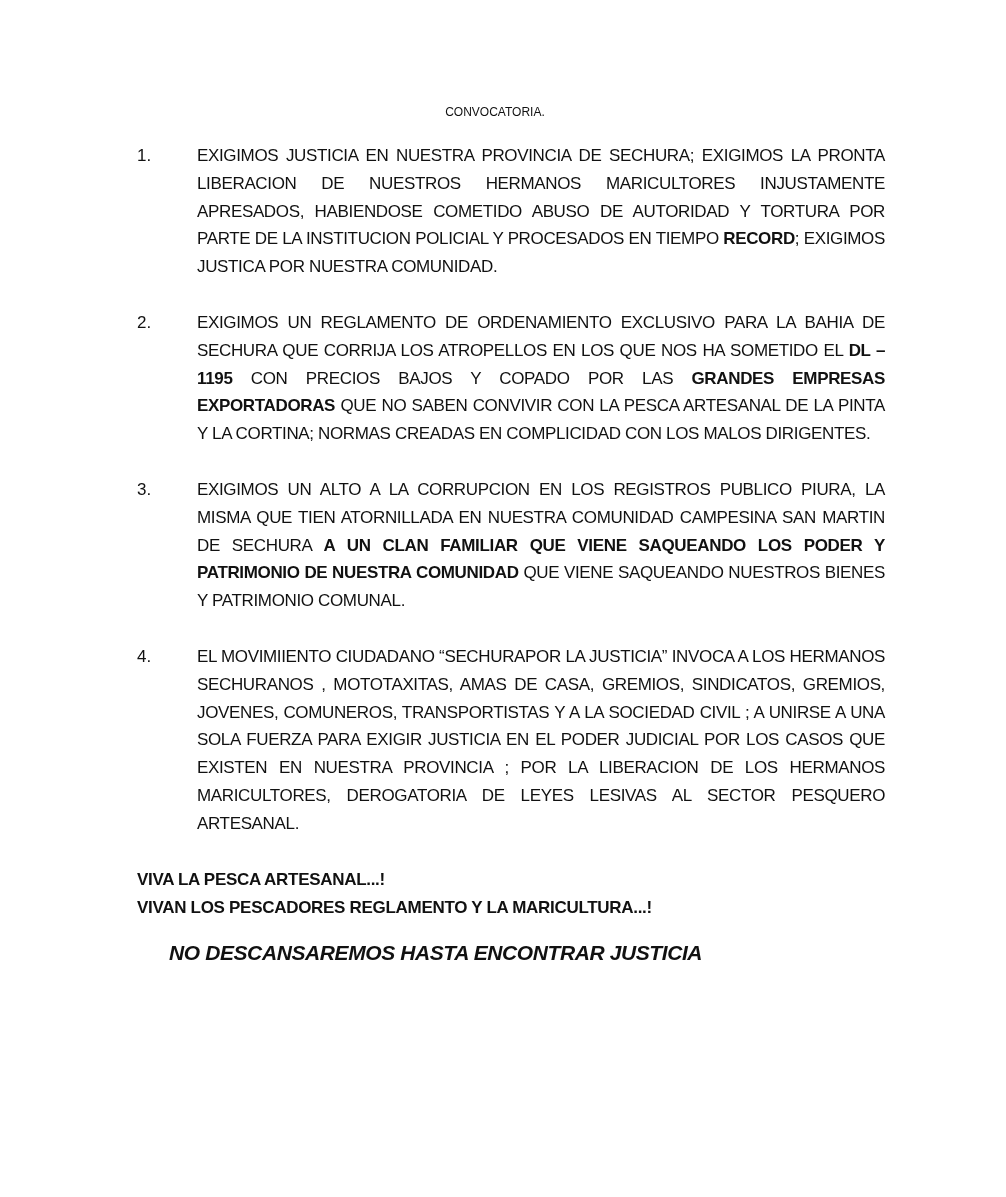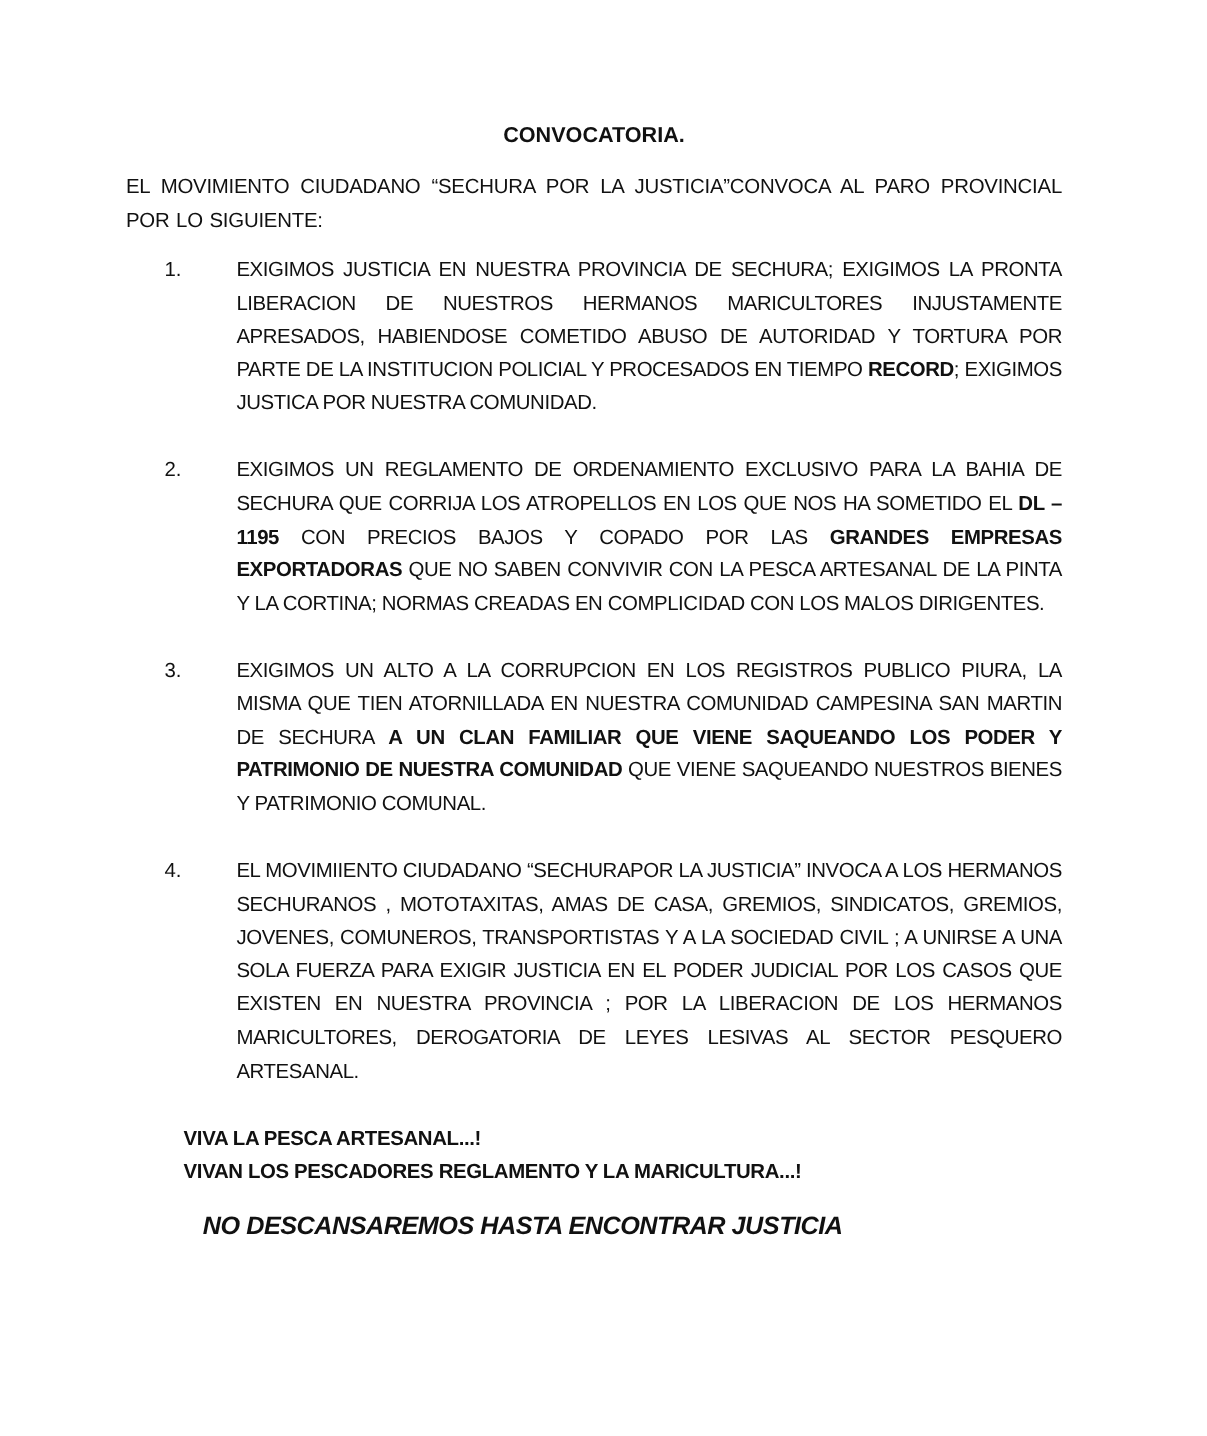--- a/index.html
+++ b/index.html
@@ -1,35 +1,34 @@
 <!DOCTYPE html>
 <html><head>
   <meta charset="utf-8">
   <style>
     html, body { margin: 0; padding: 0; background: #ffffff; }
     body { width: 1006px; height: 1197px; position: relative; overflow: hidden;
            font-family: "Liberation Sans", sans-serif; color: #111111; }
     .page { position: absolute; left: 105px; top: 98px; width: 780px; }
-    .title { text-align: center; font-weight: bold; font-size: 18px; line-height: 28px; margin: 0 0 16px 0; }
+    .title { text-align: center; font-weight: normal; font-size: 12px; line-height: 28px; margin: 0 0 16px 0; }
     .intro { text-align: justify; text-align-last: left; font-size: 17px; line-height: 27.5px; margin: 0; letter-spacing: -0.2px; word-spacing: 1px; }
     .list { margin: 14px 0 0 0; padding: 0; list-style: none; }
     .item { position: relative; padding-left: 64px; margin: 0 0 28px 0; }
     .num { position: absolute; left: 32px; top: 0; font-size: 17px; line-height: 27.8px; }
     .item-text { text-align: justify; font-size: 17px; line-height: 27.8px; letter-spacing: -0.35px; margin-left: 28px; }
     .item-text b { font-weight: bold; }
-    .slogans { margin: 4px 0 0 48px; }
+    .slogans { margin: 4px 0 0 32px; }
     .slogan { font-weight: bold; font-size: 17px; line-height: 28px; letter-spacing: -0.3px; }
     .closing { margin: 16px 0 0 64px; font-weight: bold; font-style: italic; font-size: 21px; line-height: 30px; letter-spacing: -0.4px; }
   </style>
 </head>
 <body>
 
 <div class="page">
   <h1 class="title">CONVOCATORIA.</h1>
-  <p class="intro">EL MOVIMIENTO CIUDADANO “SECHURA POR LA JUSTICIA”CONVOCA AL PARO PROVINCIAL POR LO SIGUIENTE:</p>
 
   <ol class="list">
     <li class="item">
       <span class="num">1.</span>
       <div class="item-text"><span>EXIGIMOS JUSTICIA EN NUESTRA PROVINCIA DE SECHURA; EXIGIMOS LA PRONTA LIBERACION DE NUESTROS HERMANOS MARICULTORES INJUSTAMENTE APRESADOS, HABIENDOSE COMETIDO ABUSO DE AUTORIDAD Y TORTURA POR PARTE DE LA INSTITUCION POLICIAL Y PROCESADOS EN TIEMPO </span><b>RECORD</b><span>; EXIGIMOS JUSTICA POR NUESTRA COMUNIDAD.</span></div>
     </li>
     <li class="item">
       <span class="num">2.</span>
       <div class="item-text"><span>EXIGIMOS UN REGLAMENTO DE ORDENAMIENTO EXCLUSIVO PARA LA BAHIA DE SECHURA QUE CORRIJA LOS ATROPELLOS EN LOS QUE NOS HA SOMETIDO EL </span><b>DL – 1195</b><span> CON PRECIOS BAJOS Y COPADO POR LAS </span><b>GRANDES EMPRESAS EXPORTADORAS</b><span> QUE NO SABEN CONVIVIR CON LA PESCA ARTESANAL DE LA PINTA Y LA CORTINA; NORMAS CREADAS EN COMPLICIDAD CON LOS MALOS DIRIGENTES.</span></div>
     </li>

